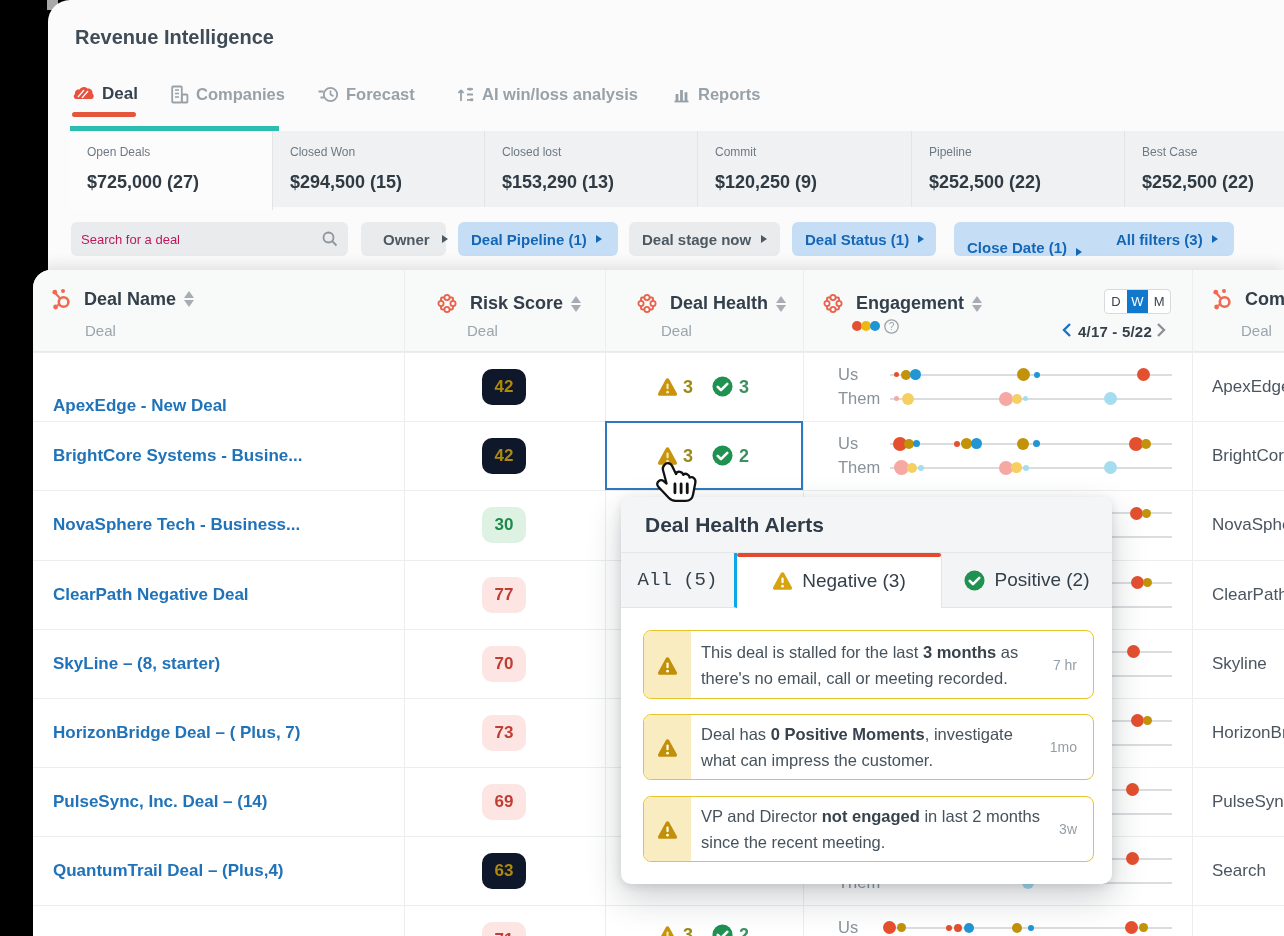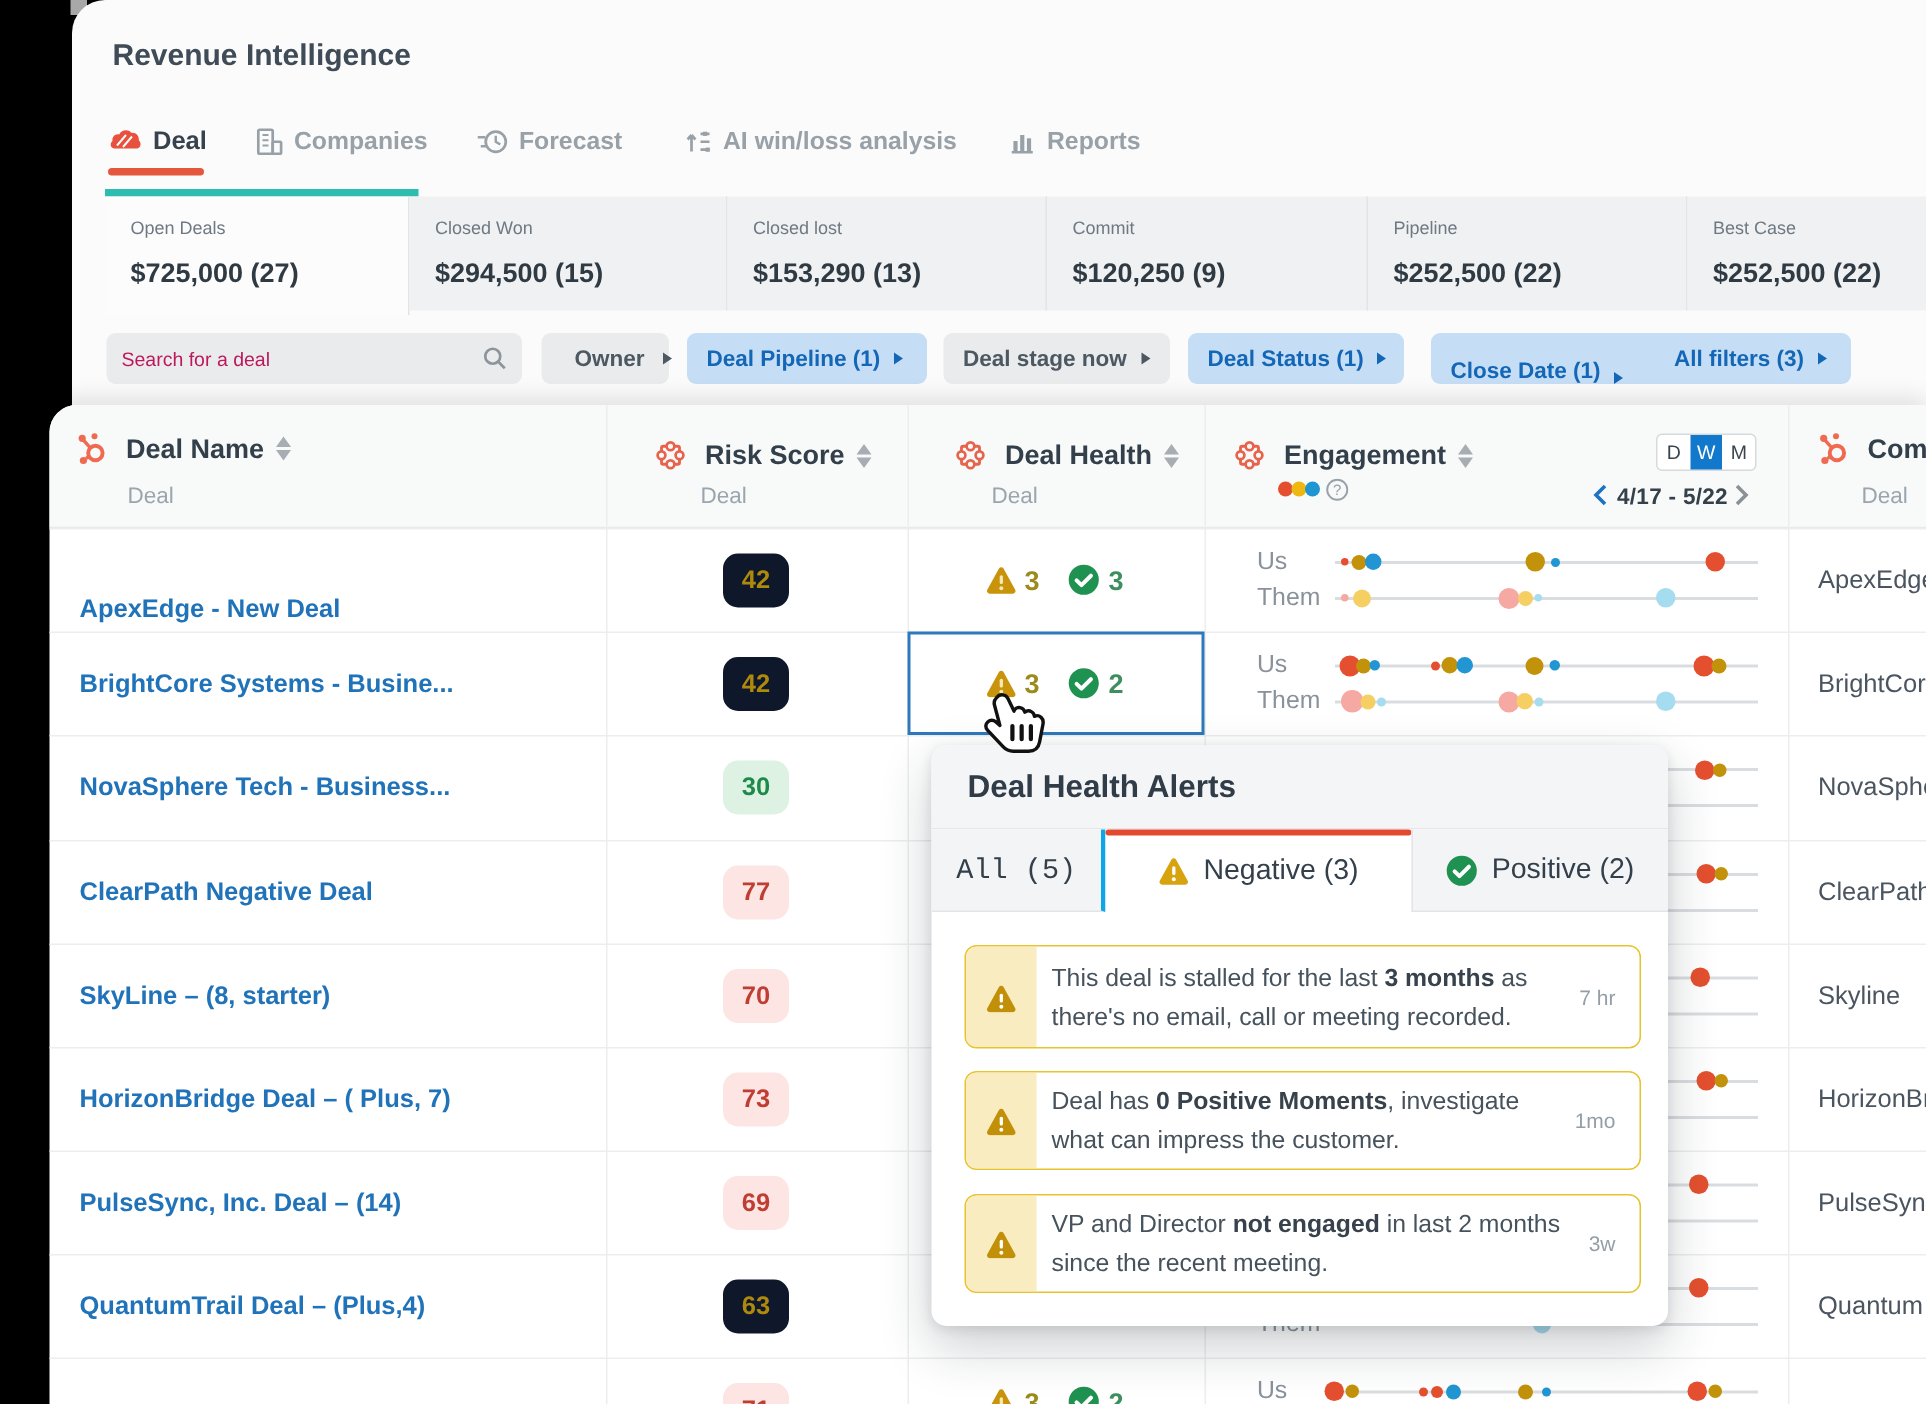--- a/index.html
+++ b/index.html
@@ -300,21 +300,21 @@
   <div class="abs pill r" style="left:482px; top:645.5px;">70</div>
   <div class="abs compname" style="left:1212px; top:653.5px;">Skyline</div>
   <div class="abs dealname" style="left:53px; top:722.5px;">HorizonBridge Deal – ( Plus, 7)</div>
   <div class="abs pill r" style="left:482px; top:714.5px;">73</div>
   <div class="abs compname" style="left:1212px; top:722.5px;">HorizonBridge</div>
   <div class="abs dealname" style="left:53px; top:791.5px;">PulseSync, Inc. Deal – (14)</div>
   <div class="abs pill r" style="left:482px; top:783.5px;">69</div>
   <div class="abs compname" style="left:1212px; top:791.5px;">PulseSync</div>
   <div class="abs dealname" style="left:53px; top:860.5px;">QuantumTrail Deal – (Plus,4)</div>
   <div class="abs pill y" style="left:482px; top:852.5px;">63</div>
-  <div class="abs compname" style="left:1212px; top:860.5px;">Quantum</div>
+  <div class="abs compname" style="left:1212px; top:860.5px;">Search</div>
   <div class="abs pill r" style="left:482px; top:921.5px;">71</div>
   <svg class="abs" style="left:656px; top:377px;" width="23" height="19" viewBox="0 0 22 20">
       <path d="M9.4 2.1 a1.9 1.9 0 0 1 3.2 0 L20.7 16.9 a1.9 1.9 0 0 1 -1.6 2.9 H2.9 a1.9 1.9 0 0 1 -1.6 -2.9 Z" fill="#c9940c"></path>
       <rect x="9.9" y="6.8" width="2.3" height="6.2" rx="1.1" fill="#f3e8b6"></rect>
       <circle cx="11.05" cy="16" r="1.4" fill="#f3e8b6"></circle>
     </svg>
   <div class="abs hcount" style="left:683px; top:376.5px; color:#9a8b1a;">3</div>
   <svg class="abs" style="left:712px; top:376.0px;" width="21" height="21" viewBox="0 0 22 22">
       <circle cx="11" cy="11" r="10.5" fill="#1f9150"></circle>
       <path d="M6 11.4 L9.4 14.8 L16 8.2" fill="none" stroke="#fff" stroke-width="2.8" stroke-linecap="round" stroke-linejoin="round"></path>

